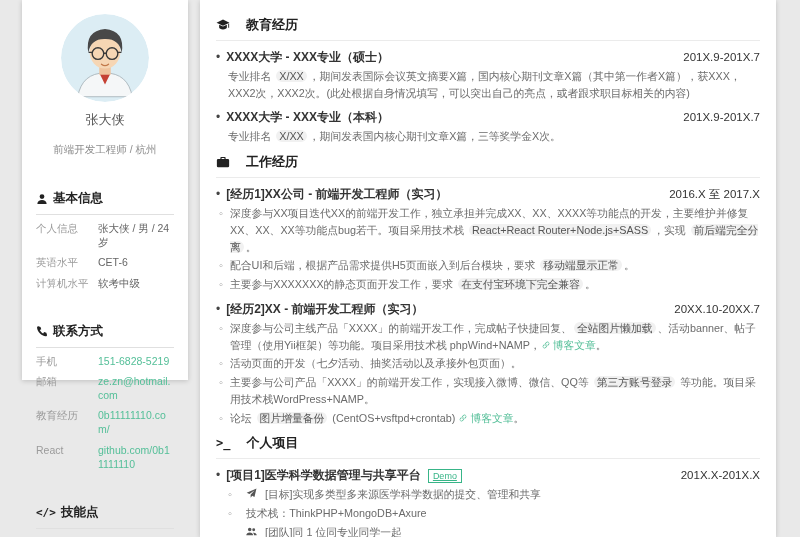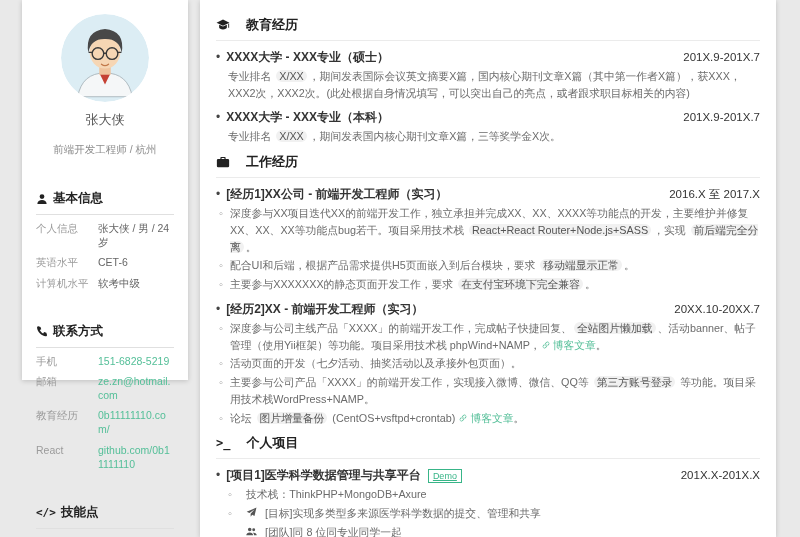--- a/index.html
+++ b/index.html
@@ -277,50 +277,50 @@
 
       <div class="item">
         <div class="item-head">
           <span class="dot">•</span>
           <span class="item-title">[项目1]医学科学数据管理与共享平台</span>
           <span class="badge">Demo</span>
           <span class="date">201X.X-201X.X</span>
         </div>
         <div>
 
-            <div class="prow" data-dot="true">
-              
-              
-              
-              
-              <span class="rich"><span>技术栈：ThinkPHP+MongoDB+Axure</span></span>
-            </div>
-
             <div class="prow" data-icon="plane" data-dot="true">
               <span class="ricon icon-plane">
                 <svg viewBox="0 0 16 16" fill="currentColor">
                 <path d="M15.2.9 1 6.9l4 1.9 7.6-5.7-5.9 6.6.1 4.4 2.2-2.8 3.3 1.7Z"></path>
               </svg>
               </span>
               
               
               
               <span class="rich"><span>[目标]实现多类型多来源医学科学数据的提交、管理和共享</span></span>
             </div>
 
+            <div class="prow" data-dot="true">
+              
+              
+              
+              
+              <span class="rich"><span>技术栈：ThinkPHP+MongoDB+Axure</span></span>
+            </div>
+
             <div class="prow" data-icon="users">
               
               <span class="ricon icon-users">
                 <svg viewBox="0 0 16 16" fill="currentColor">
                 <path d="M5.4 2.6a2.6 2.6 0 1 1 0 5.2 2.6 2.6 0 0 1 0-5.2Zm5.8.7a2.1 2.1 0 1 1 0 4.2 2.1 2.1 0 0 1 0-4.2ZM.4 13.5c0-2.7 2.3-4.2 5-4.2s5 1.5 5 4.2Zm11.3 0c0-1.7-.7-2.9-1.8-3.6.4-.1.8-.2 1.3-.2 2 0 4.4 1.1 4.4 3.8Z"></path>
               </svg>
               </span>
               
               
-              <span class="rich"><span>[团队]同 8 位同专业同学一起</span></span>
+              <span class="rich"><span>[团队]同 1 位同专业同学一起</span></span>
             </div>
 
         </div>
       </div>
 
   </div>
 
 </main>
 
 </body></html>

